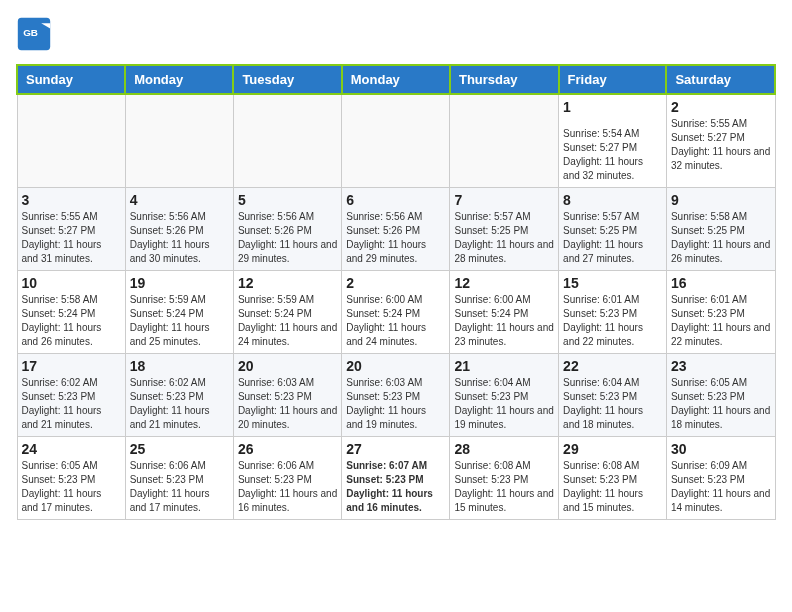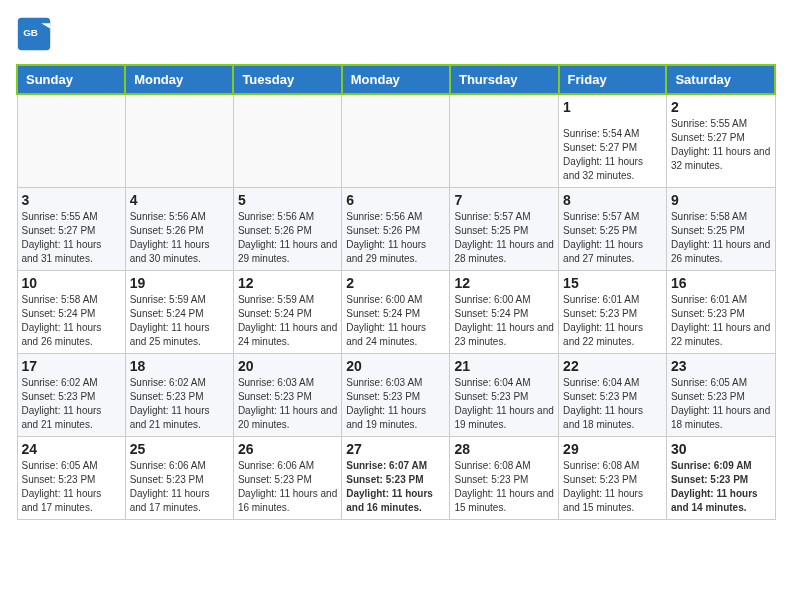--- a/index.html
+++ b/index.html
@@ -305,19 +305,19 @@
 Daylight: 11 hours and 15 minutes.</div>
         </td>
         <td>
           <div class="day-num">29</div>
           <div class="day-detail" style="white-space: pre-line;">Sunrise: 6:08 AM
 Sunset: 5:23 PM
 Daylight: 11 hours and 15 minutes.</div>
         </td>
         <td>
           <div class="day-num">30</div>
-          <div class="day-detail" style="white-space: pre-line; font-weight: bold;">Sunrise: 6:09 AM
+          <div class="day-detail" style="white-space: pre-line;">Sunrise: 6:09 AM
 Sunset: 5:23 PM
 Daylight: 11 hours and 14 minutes.</div>
         </td>
       </tr>
     </tbody>
 </table>
 
 </body></html>

